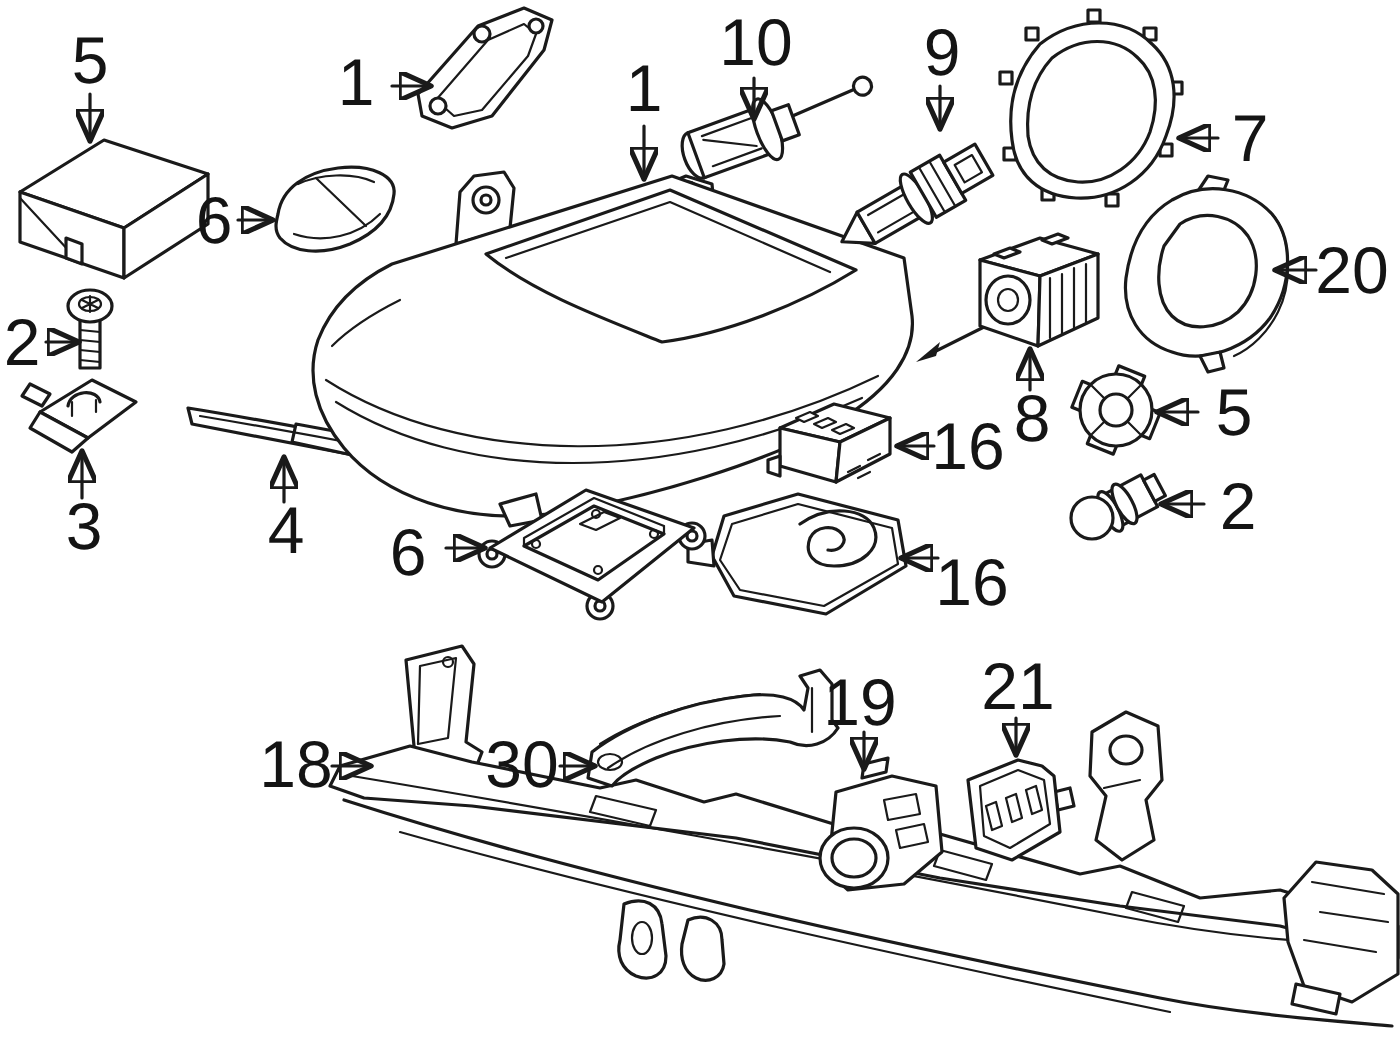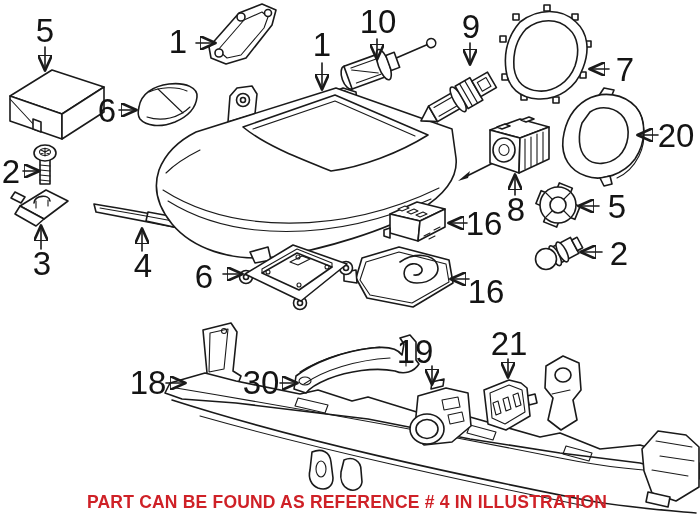--- a/index.html
+++ b/index.html
@@ -270,19 +270,18 @@
   <div class="callout" style="left:471px;top:26px">9</div>
   <div class="callout" style="left:378px;top:21px">10</div>
   <div class="callout" style="left:619px;top:253px">2</div>
   <div class="callout" style="left:617px;top:206px">5</div>
   <div class="callout" style="left:676px;top:135px">20</div>
   <div class="callout" style="left:204px;top:276px">6</div>
   <div class="callout" style="left:178px;top:41px">1</div>
   <div class="callout" style="left:486px;top:291px">16</div>
   <div class="callout" style="left:484px;top:223px">16</div>
   <div class="callout" style="left:148px;top:382px">18</div>
-  <div class="callout" style="left:415px;top:351px">19</div>
+  <div class="callout" style="left:430px;top:351px">19</div>
   <div class="callout" style="left:261px;top:382px">30</div>
   <div class="callout" style="left:509px;top:343px">21</div>
 
-  <div class="notice" style="color: rgb(207, 33, 39);">PART CAN BE FOUND AS REFERENCE # 4 IN ILLUSTRATION</div>
 
 </div>
 
 </body></html>

